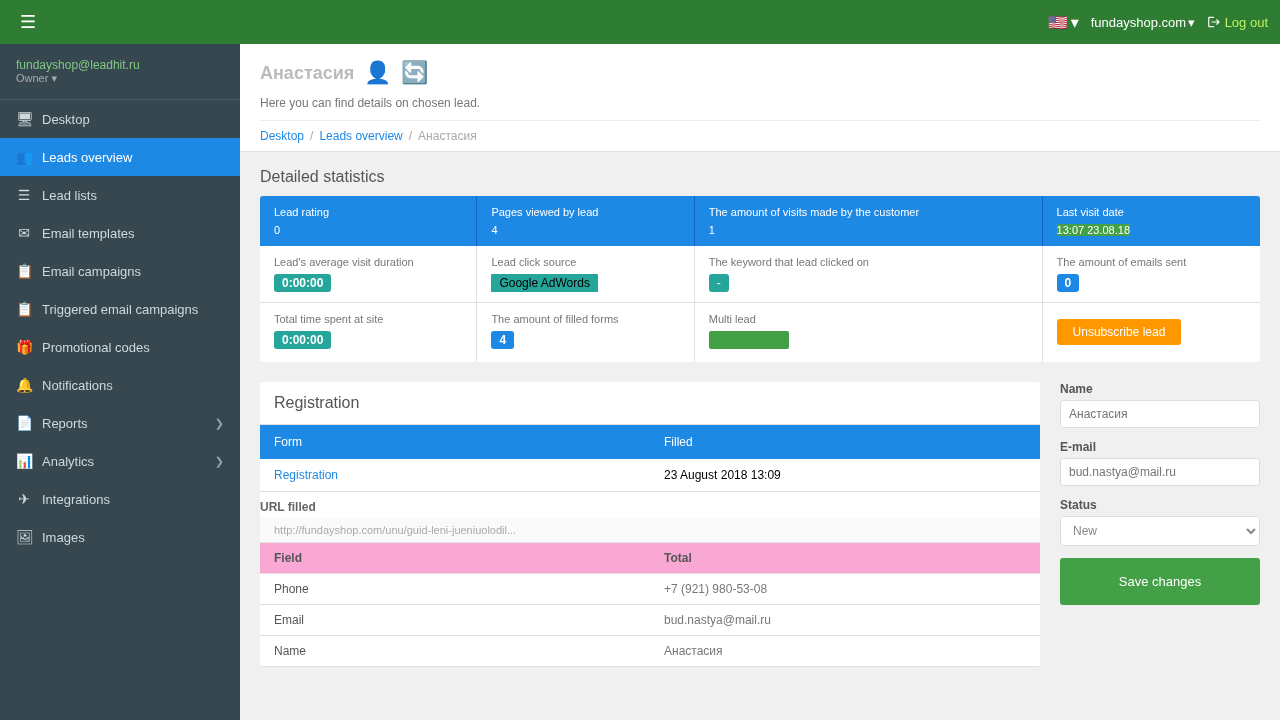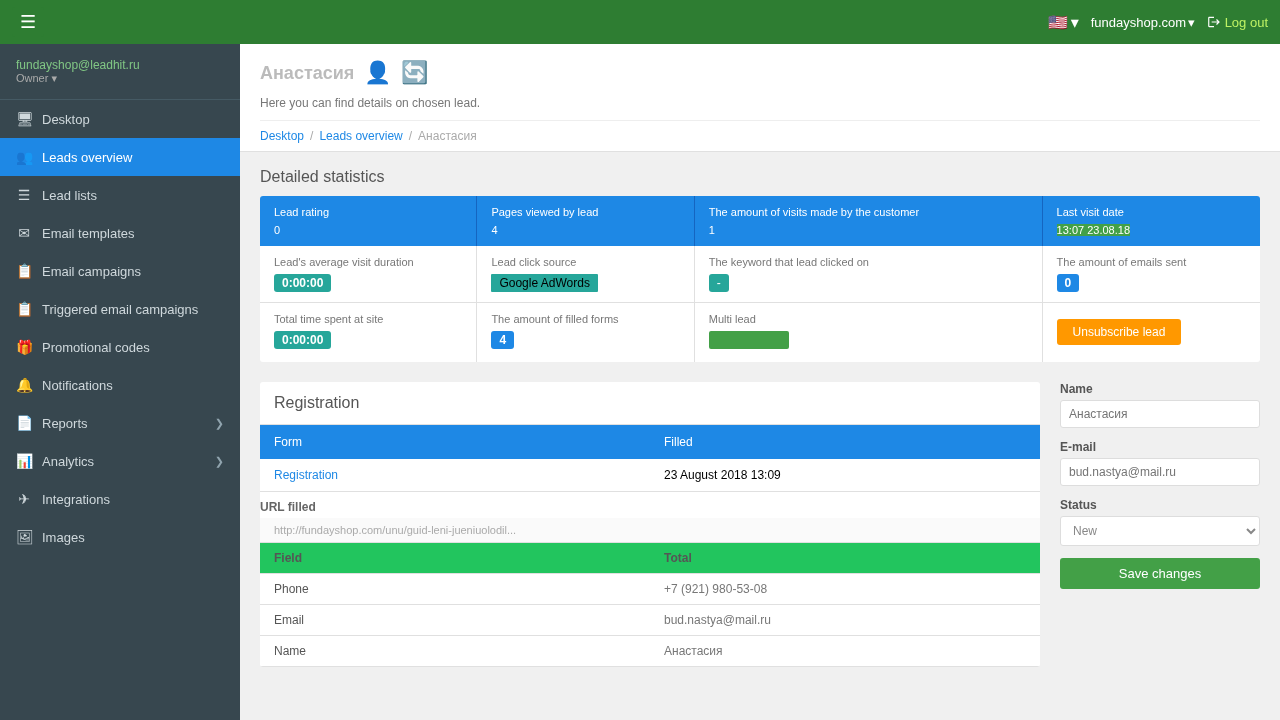--- a/index.html
+++ b/index.html
@@ -66,33 +66,33 @@
     .multi-lead-bar { background: #43a047; height: 18px; width: 80px; border-radius: 2px; display: inline-block; }
 
     
     .bottom-area { display: flex; gap: 20px; }
     .registration-panel { flex: 1; background: white; border-radius: 3px; overflow: hidden; }
     .side-form { width: 200px; flex-shrink: 0; }
     .side-form .form-group { margin-bottom: 12px; }
     .side-form label { font-size: 12px; color: #555; display: block; margin-bottom: 4px; font-weight: bold; }
     .side-form input, .side-form select { width: 100%; padding: 6px 8px; border: 1px solid #ddd; border-radius: 3px; font-size: 12px; color: #888; background: white; }
     .side-form select { cursor: pointer; }
-    .save-btn { background: #43a047; color: white; border: none; padding: 8px 16px; border-radius: 3px; cursor: pointer; font-size: 13px; width: 100%; }
+    .save-btn { background: #43a047; color: white; border: none; padding: 16px 16px; border-radius: 3px; cursor: pointer; font-size: 13px; width: 100%; }
 
     .reg-table-header { display: grid; grid-template-columns: 1fr 1fr; background: #1e88e5; color: white; }
     .reg-th { padding: 10px 14px; font-size: 12px; }
     .reg-row { display: grid; grid-template-columns: 1fr 1fr; border-bottom: 1px solid #e0e0e0; }
     .reg-row:last-child { border-bottom: none; }
     .reg-cell { padding: 9px 14px; font-size: 12px; }
     .reg-cell a { color: #1e88e5; text-decoration: none; cursor: pointer; }
 
     .url-row { padding: 6px 14px; border-bottom: 1px solid #e0e0e0; font-size: 11px; color: #aaa; background: #fafafa; }
     .url-label { padding: 8px 14px 4px 0; font-size: 12px; color: #666; font-weight: bold; }
 
-    .field-table-header { display: grid; grid-template-columns: 1fr 1fr; background: #22c55e; border-bottom: 1px solid #e0e0e0; }
+    .field-table-header { display: grid; grid-template-columns: 1fr 1fr; background: #f9a8d4; border-bottom: 1px solid #e0e0e0; }
     .field-th { padding: 8px 14px; font-size: 12px; color: #555; font-weight: bold; }
     .field-row { display: grid; grid-template-columns: 1fr 1fr; border-bottom: 1px solid #e0e0e0; }
     .field-cell { padding: 8px 14px; font-size: 12px; color: #777; }
     .field-cell.label { color: #555; }
   </style>
 </head>
 <body>
 
 <div class="topbar">
   <button class="topbar-menu-btn">☰</button>

